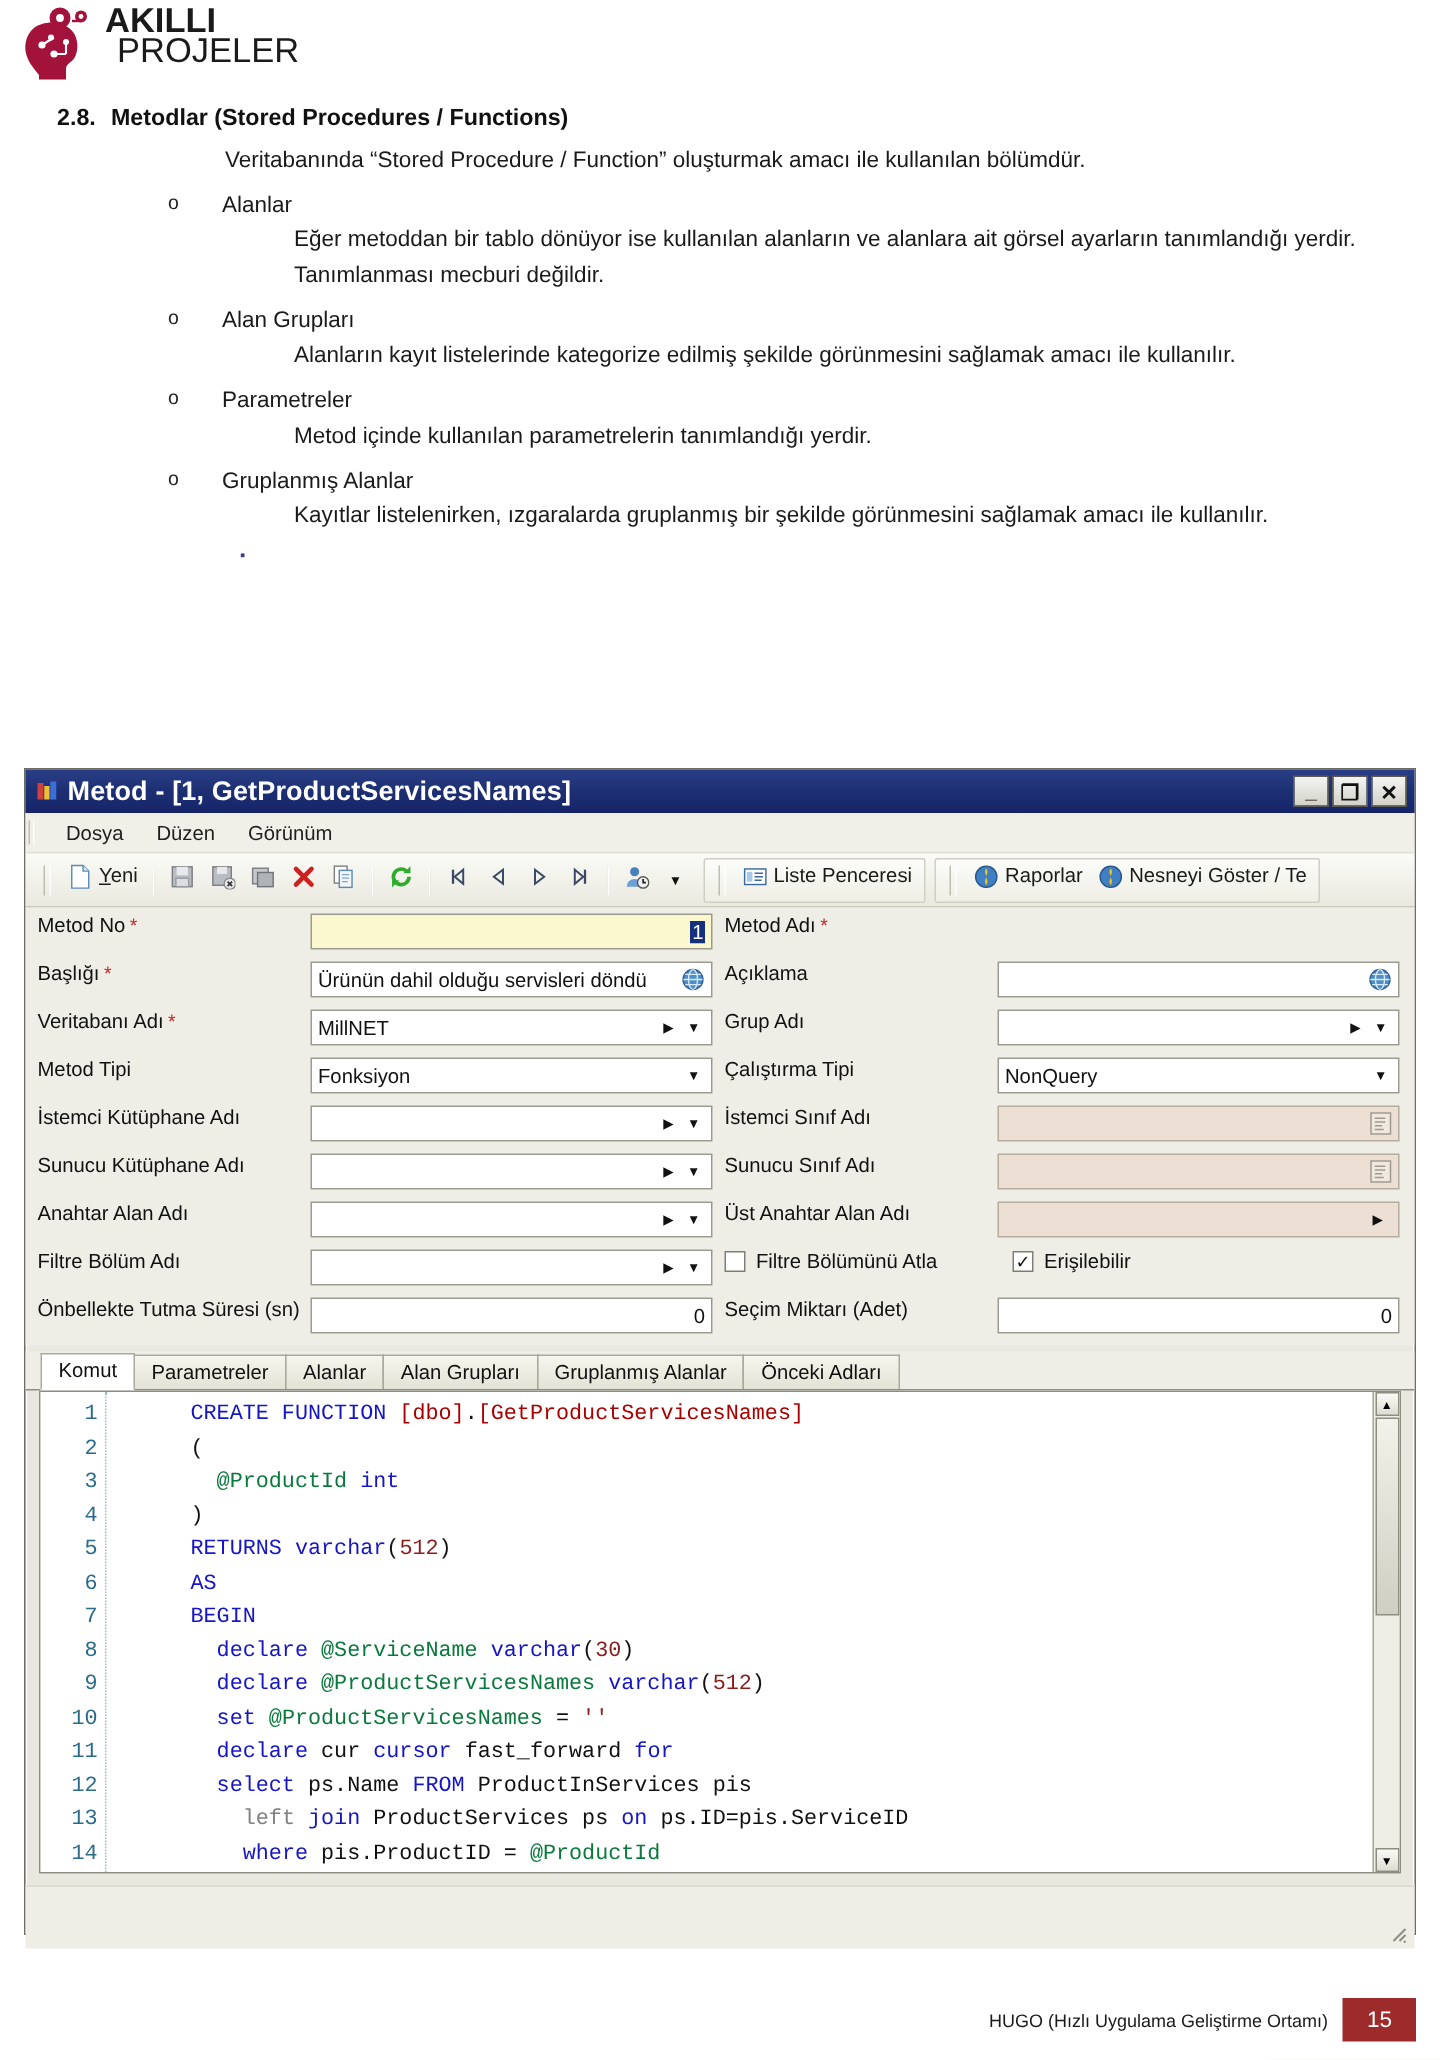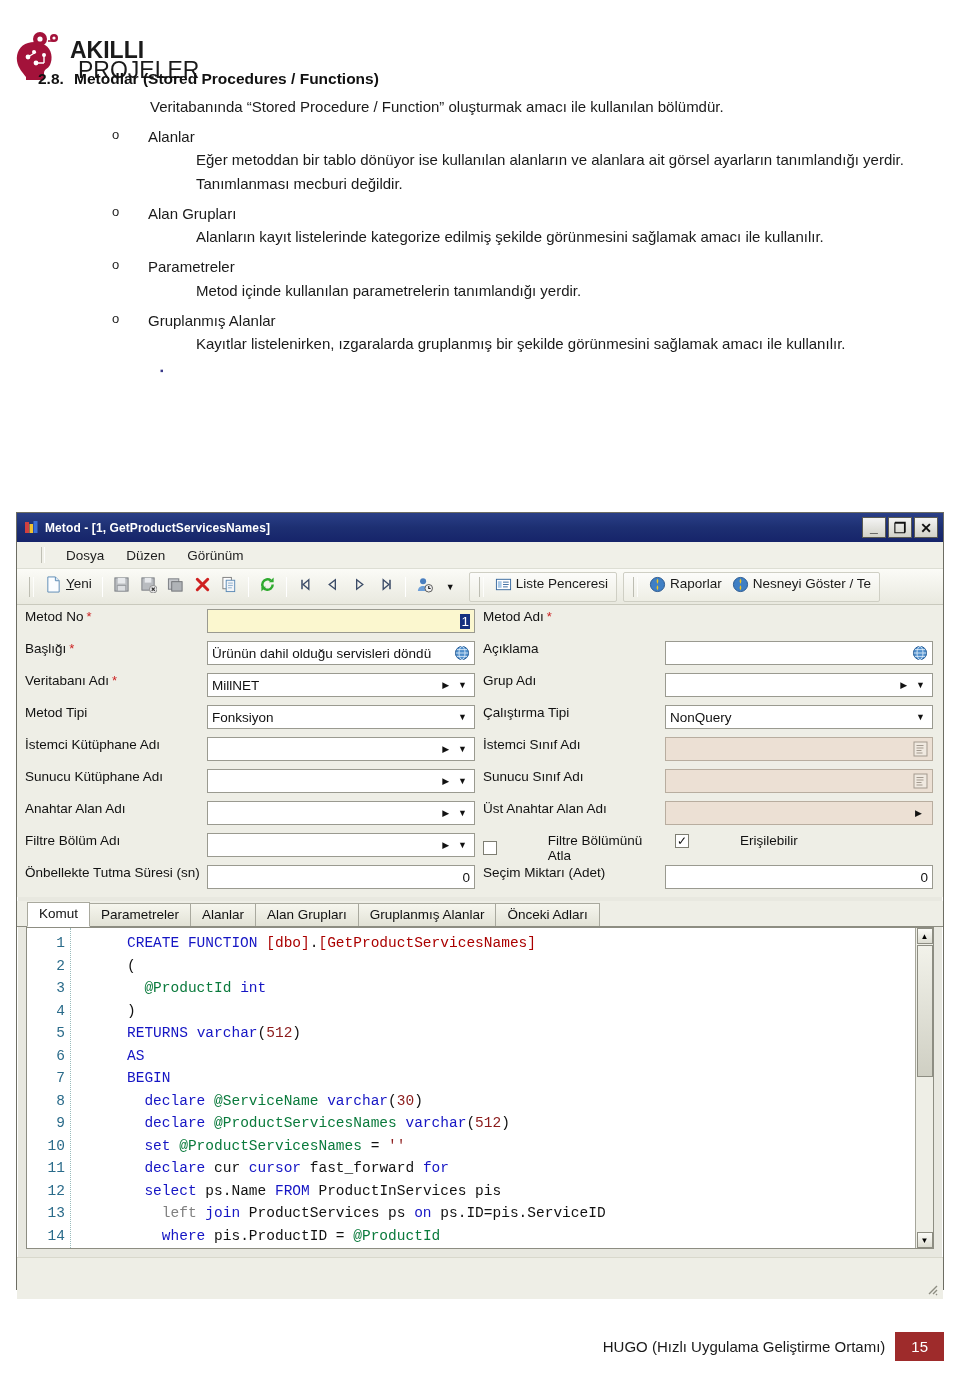--- a/index.html
+++ b/index.html
@@ -6,21 +6,21 @@
   html, body {
     margin: 0; padding: 0;
     width: 960px; height: 1373px;
     background: #ffffff;
     font-family: "Liberation Sans", sans-serif;
     overflow: hidden;
   }
   .page { position: relative; width: 960px; height: 1373px; background:#fff; }
 
   
-  .logo { position:absolute; left:14px; top:4px; width:190px; height:52px; display:flex; align-items:flex-end;margin-top:25px; }
+  .logo { position:absolute; left:14px; top:4px; width:190px; height:52px; display:flex; align-items:flex-start; }
   .logo-mark { width:52px; height:50px; flex:0 0 52px; }
   .logo-text { margin-left:4px; line-height:0.86; }
   .logo-text .l1 { font-size:23px; font-weight:bold; color:#1a1a1a; letter-spacing:0px; display:block; }
   .logo-text .l2 { font-size:23px; font-weight:normal; color:#1a1a1a; letter-spacing:0px; display:block; margin-left:8px;}
 
   
   .doc { position:absolute; left:0; top:70px; width:960px; }
   .h-sec { display:flex; font-size:15.5px; font-weight:bold; color:#111; padding-left:38px; margin-bottom:7px;}
   .h-sec .num { width:36px; flex:0 0 36px; }
   .p-ind1 { padding-left:150px; font-size:15px; color:#1a1a1a; line-height:1.58; }
@@ -33,29 +33,29 @@
   .appwin {
     position:absolute; left:16px; top:512px; width:928px; height:778px;
     background:#e8e8e0; border:1px solid #6d6d63;
     box-shadow: 0 0 0 1px #ffffff inset;
   }
   .titlebar {
     height:29px; background:linear-gradient(to bottom,#2a3f87 0%, #1d2f72 50%, #16246a 100%);
     display:flex; align-items:center; padding:0 3px 0 7px; color:#fff;
   }
   .titlebar .tb-ico { width:15px; height:15px; flex:0 0 15px; margin-right:6px; }
-  .titlebar .tb-text { font-size:12px; font-weight:bold; letter-spacing:0.1px; white-space:nowrap; }
+  .titlebar .tb-text { font-size:18px; font-weight:bold; letter-spacing:0.1px; white-space:nowrap; }
   .tb-btns { margin-left:auto; display:flex; gap:2px; padding-right:2px; }
   .tb-btn {
     width:24px; height:21px; background:linear-gradient(to bottom,#f4f4f4,#d2d2c8);
     border:1px solid #5a5a52; display:flex; align-items:center; justify-content:center;
     font-size:14px; font-weight:bold; color:#111; font-family:"Liberation Sans", sans-serif; line-height:1;
   }
 
-  .menubar { height:27px; background:#f0f0e8; display:flex; align-items:center; padding-left:24px;
+  .menubar { height:27px; background:#f0f0e8; display:flex; align-items:center; padding-left:2px;
              border-bottom:1px solid #ddded4; }
   .menubar .grip { width:4px; height:16px; border-left:1px solid #bfbfb4; border-right:1px solid #fcfcfa; margin-right:10px;}
   .menubar .mi { font-size:13.5px; color:#1e1e1e; padding:3px 11px; }
 
   .toolbar { height:36px; background:linear-gradient(to bottom,#fbfbf7,#e9e9df); display:flex; align-items:center;
              padding-left:6px; border-bottom:1px solid #c9c9bd; }
   .tb-grip { width:5px; height:20px; border-left:1px solid #bdbdb2; border-right:1px solid #fdfdfb; margin:0 6px; }
   .tb-sep { width:1px; height:20px; background:#c6c6ba; border-right:1px solid #ffffff; margin:0 5px; }
   .tb-item { display:flex; align-items:flex-start; padding:2px 5px; gap:4px; }
   .tb-item .lbl { font-size:13.5px; color:#1a1a1a; }
@@ -81,21 +81,21 @@
   .fld.beige { background:#ece0d4; border:1px solid #b8ad9f; }
   .fld .val { flex:1; white-space:nowrap; overflow:hidden; }
   .fld .val.right { text-align:right; }
   .caret-sel { background:#15317e; color:#fff; padding:0 1px; }
   .arr-r { font-size:9px; color:#111; margin:0 6px 0 2px; }
   .arr-d { font-size:9px; color:#111; margin:0 3px; }
   .globe { width:16px; height:16px; flex:0 0 16px; }
   .notesico { width:15px; height:16px; flex:0 0 15px; opacity:.75; }
   .chk { width:14px; height:14px; border:1px solid #7d7d72; background:#fff; margin-right:7px;
          display:flex; align-items:center; justify-content:center; font-size:12px; color:#111; line-height:1;}
-  .chk-lbl { font-size:13.5px; color:#111;margin-left:44px; }
+  .chk-lbl { font-size:13.5px; color:#111; }
 
   
   .tabbar { display:flex; align-items:flex-end; height:26px; padding-left:10px; background:#eeeee6;
             border-bottom:1px solid #8d8d82; margin-top:4px; }
   .tab { font-size:13.5px; color:#111; padding:3px 11px 4px 11px; border:1px solid #a9a99e; border-bottom:none;
          background:linear-gradient(to bottom,#f6f6ee,#e2e2d6); margin-right:-1px; }
   .tab.active { background:#ffffff; padding-bottom:5px; border-bottom:1px solid #fff; position:relative; top:1px; }
 
   
   .editor { background:#fff; border:1px solid #8d8d82; margin:0 9px; height:322px; display:flex; position:relative; overflow:hidden;}
@@ -118,21 +118,21 @@
   .sb-thumb { width:16px; height:132px; background:linear-gradient(to bottom,#f2f2ea,#cfcfc3);
               border:1px solid #8d8d82; margin-top:1px; }
   .sb-track { flex:1; background:repeating-conic-gradient(#e4e4dc 0 25%, #fbfbf7 0 50%) 0 0/4px 4px; }
 
   .statusbar { height:42px; background:#eeeee6; margin-top:8px; border-top:1px solid #d8d8cc; position:relative; }
   .grip-br { position:absolute; right:4px; bottom:3px; width:14px; height:14px; }
 
   
   .footer { position:absolute; left:0; bottom:12px; width:960px; display:flex; justify-content:flex-end;
             align-items:center; padding-right:16px; }
-  .footer .ftext { font-size:15px; color:#1a1a1a; }
+  .footer .ftext { font-size:12px; color:#1a1a1a; }
   .footer .pnum { background:#9e2b2b; color:#fff; font-size:15px; padding:6px 16px; margin-left:10px; }
 </style>
 </head>
 <body>
 
 <div class="page">
 
   <div class="logo">
     <span class="logo-mark">
       <svg viewBox="0 0 52 50" width="52" height="50">

